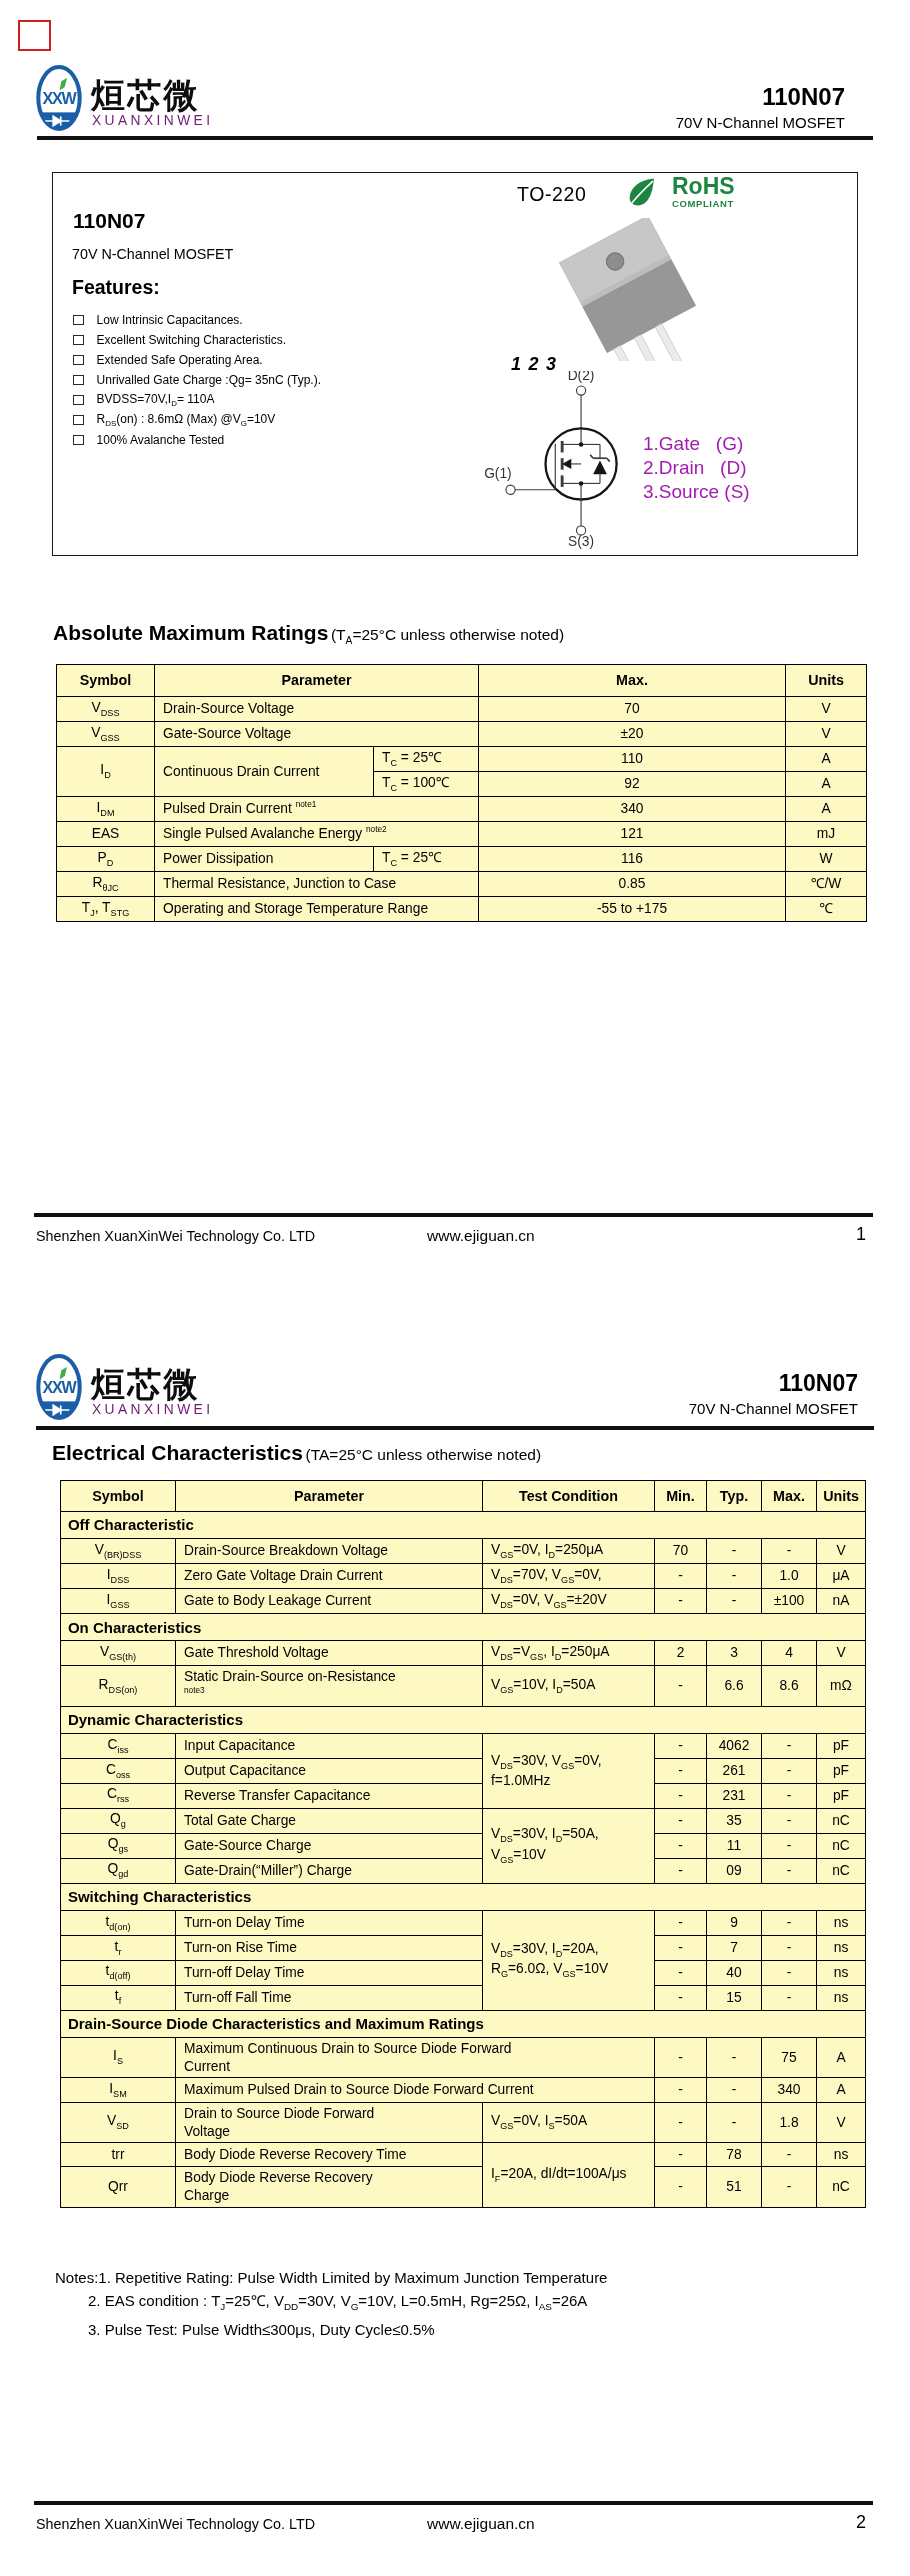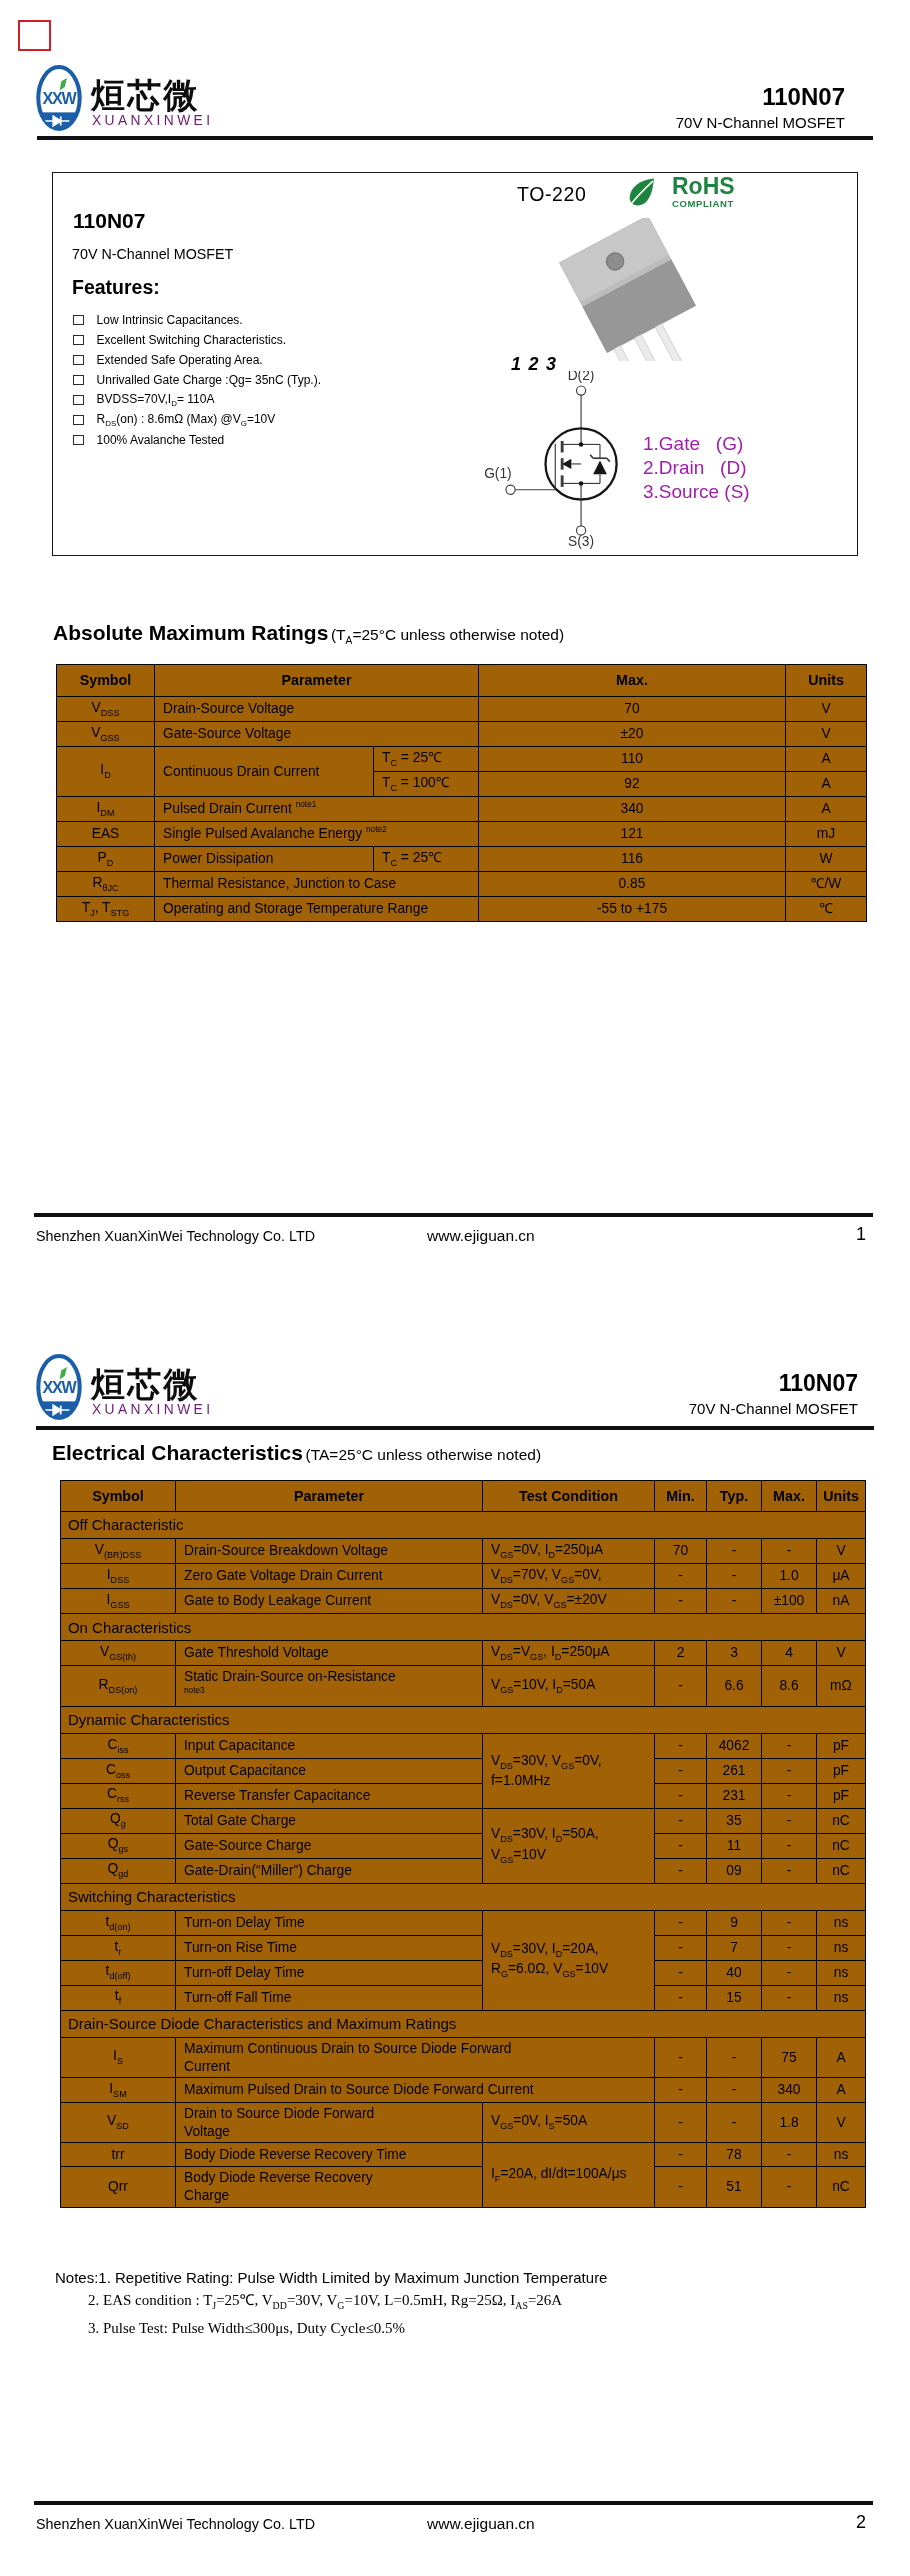--- a/index.html
+++ b/index.html
@@ -40,37 +40,37 @@
   .pins123{left:458px;top:181px;font-size:18px;font-weight:bold;font-style:italic;}
   .pins123 span{margin-right:7.5px;}
   .legend{left:590px;top:259px;font-size:19px;line-height:24px;color:#a21caf;}
   .legend .line{white-space:pre;}
 
   
   .sec-title .big{font-size:21px;font-weight:bold;}
   .sec-title .note{font-size:15.5px;font-weight:normal;}
 
   
-  table{border-collapse:collapse;table-layout:fixed;position:absolute;background:#a16207;}
+  table{border-collapse:collapse;table-layout:fixed;position:absolute;background:#fef9c3;}
   table{border:1.7px solid #000;}
   th,td{border:1.1px solid #000;border-top-width:1.7px;border-bottom-width:1.7px;font-size:13.8px;text-align:center;vertical-align:middle;padding:1.7px 4.6px;line-height:1.3;overflow:hidden;}
   th{font-size:14.3px;font-weight:bold;}
   td.al{text-align:left;padding-left:8px;margin-top:32px;}
-  tr.sec td{text-align:left;font-weight:normal;font-size:15px;padding:3.4px 6.9px;margin-top:12px;}
+  tr.sec td{text-align:left;font-weight:bold;font-size:15px;padding:3.4px 6.9px;margin-top:12px;}
   #abs-table thead tr{height:32px;}
   #abs-table tbody tr{height:25px;}
   #elec-table thead tr{height:31px;}
   #elec-table tbody tr{height:24px;}
   #elec-table tr.sec{height:26px;}
   sub{font-size:66%;}
   sup{font-size:60%;vertical-align:super;}
 
   
   .notes{left:55px;top:2266px;font-size:15px;line-height:23px;width:746px;}
-  .note-line.indent{padding-left:33px;font-family:Liberation Serif, serif;}
+  .note-line.indent{padding-left:33px;}
 
   
   .f-company{font-size:14.3px;}
   .f-site{font-size:15.5px;}
   .f-page{font-size:18px;}
 </style>
 </head>
 <body>
 
 <div class="abs red-marker"></div>

